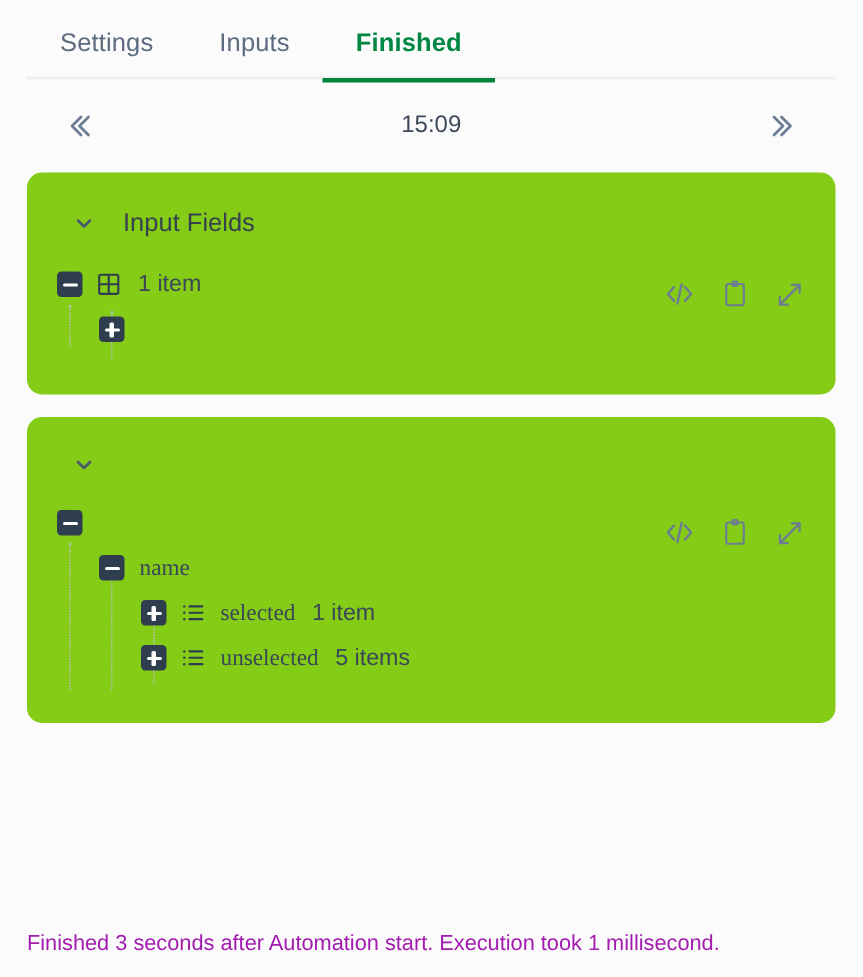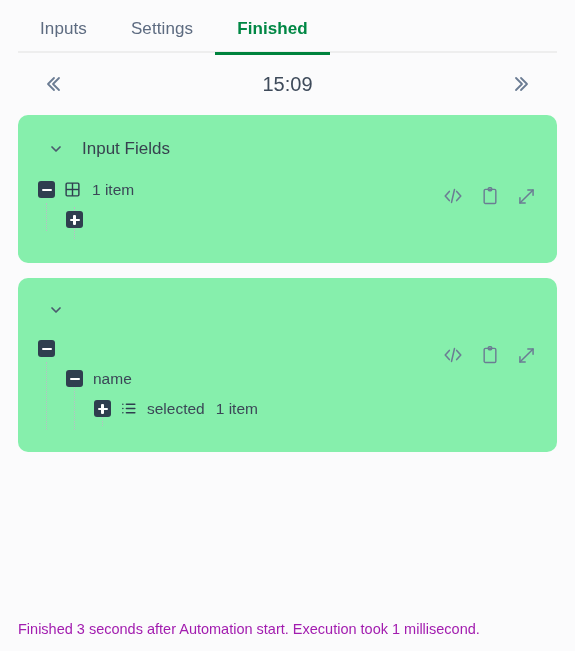--- a/index.html
+++ b/index.html
@@ -44,44 +44,44 @@
 
   
   .pager {
     display: flex; align-items: center; justify-content: space-between;
     margin: 0 18px; height: 62px; padding: 0 18px;
   }
   .pager-btn {
     background: none; border: none; cursor: pointer;
     color: #6b7c93; line-height: 0; padding: 4px;
   }
-  .pager-time { font-size: 20px; color: #3e4a5a; }
+  .pager-time { font-size: 16px; color: #3e4a5a; }
 
   
   .card {
     margin: 0 18px 15px 18px;
-    background: #86efac;
+    background: #84cc16;
     border-radius: 10px;
     padding: 18px 20px 22px 20px;
   }
   .card-head {
     display: flex; align-items: center; gap: 18px;
     padding: 6px 0 0 10px; cursor: pointer;
   }
   .card-head .chev { line-height: 0; color: #4b5a6e; }
   .card-title { font-size: 17px; color: #37424f; }
 
   
   .tree { margin-top: 22px; position: relative; }
   .trow {
     position: relative;
     display: flex; align-items: flex-start;
     height: 30px;
   }
-  .trow .lbl { font-size: 15.5px; color: #3b4757; white-space: nowrap; }
+  .trow .lbl { font-size: 15.5px; color: #3b4757; white-space: nowrap; font-family: Liberation Serif, serif; }
   .trow .cnt { font-size: 15.5px; color: #3b4757; margin-left: 11px; white-space: nowrap; }
   .ind1 { padding-left: 0px; }
   .ind2 { padding-left: 28px; }
   .ind3 { padding-left: 56px; }
 
   
   .sq {
     width: 17px; height: 17px; border-radius: 3px;
     background: #2f3e4f; position: relative; flex: none; cursor: pointer;
   }
@@ -118,22 +118,22 @@
     padding: 0 18px 14px 18px;
     font-size: 14.5px; color: #a21caf;
   }
 </style>
 </head>
 <body>
 
 <div class="page">
 
   <div class="tabbar">
+    <button class="tab">Settings</button>
     <button class="tab">Inputs</button>
-    <button class="tab">Settings</button>
     <button class="tab active">Finished</button>
   </div>
 
   <div class="pager">
     <button class="pager-btn">
       <svg width="24" height="24" viewBox="0 0 24 24" fill="none" stroke="currentColor" stroke-width="1.8" stroke-linecap="round" stroke-linejoin="round">
         <polyline points="14,6 8,12 14,18"></polyline>
         <polyline points="19,6 13,12 19,18"></polyline>
       </svg>
     </button>
@@ -256,18 +256,33 @@
             <circle cx="4" cy="18" r="1.1" fill="#2f3e4f" stroke="none"></circle>
             <line x1="9" y1="6" x2="21" y2="6"></line>
             <line x1="9" y1="12" x2="21" y2="12"></line>
             <line x1="9" y1="18" x2="21" y2="18"></line>
           </svg>
         </span>
         <span class="lbl">selected</span>
         <span class="cnt">1 item</span>
       </div>
 
+      <div class="trow ind3">
+        <span class="sq plus"></span>
+        <span class="glyph">
+          <svg width="17" height="17" viewBox="0 0 24 24" fill="none" stroke="#2f3e4f" stroke-width="2" stroke-linecap="round">
+            <circle cx="4" cy="6" r="1.1" fill="#2f3e4f" stroke="none"></circle>
+            <circle cx="4" cy="12" r="1.1" fill="#2f3e4f" stroke="none"></circle>
+            <circle cx="4" cy="18" r="1.1" fill="#2f3e4f" stroke="none"></circle>
+            <line x1="9" y1="6" x2="21" y2="6"></line>
+            <line x1="9" y1="12" x2="21" y2="12"></line>
+            <line x1="9" y1="18" x2="21" y2="18"></line>
+          </svg>
+        </span>
+        <span class="lbl">unselected</span>
+        <span class="cnt">5 items</span>
+      </div>
     </div>
   </div>
 
   <div class="footer">Finished 3 seconds after Automation start. Execution took 1 millisecond.</div>
 
 </div>
 
 </body></html>

